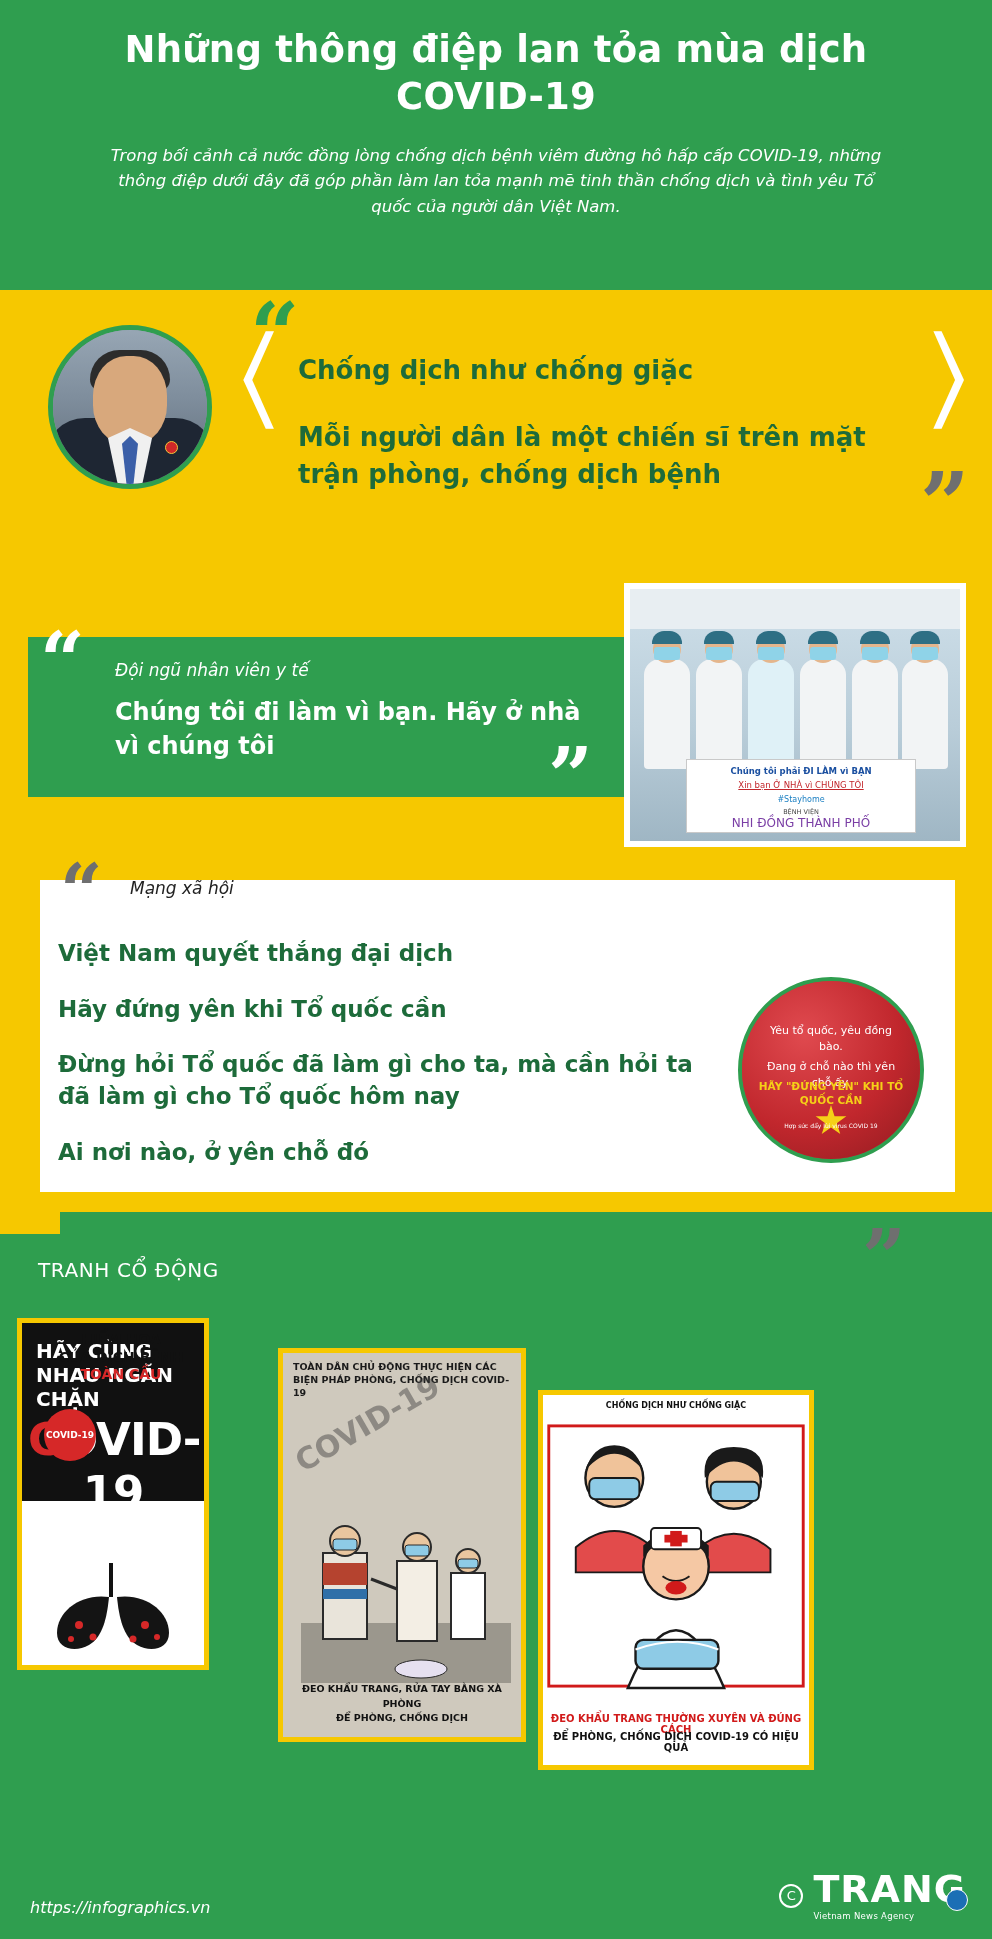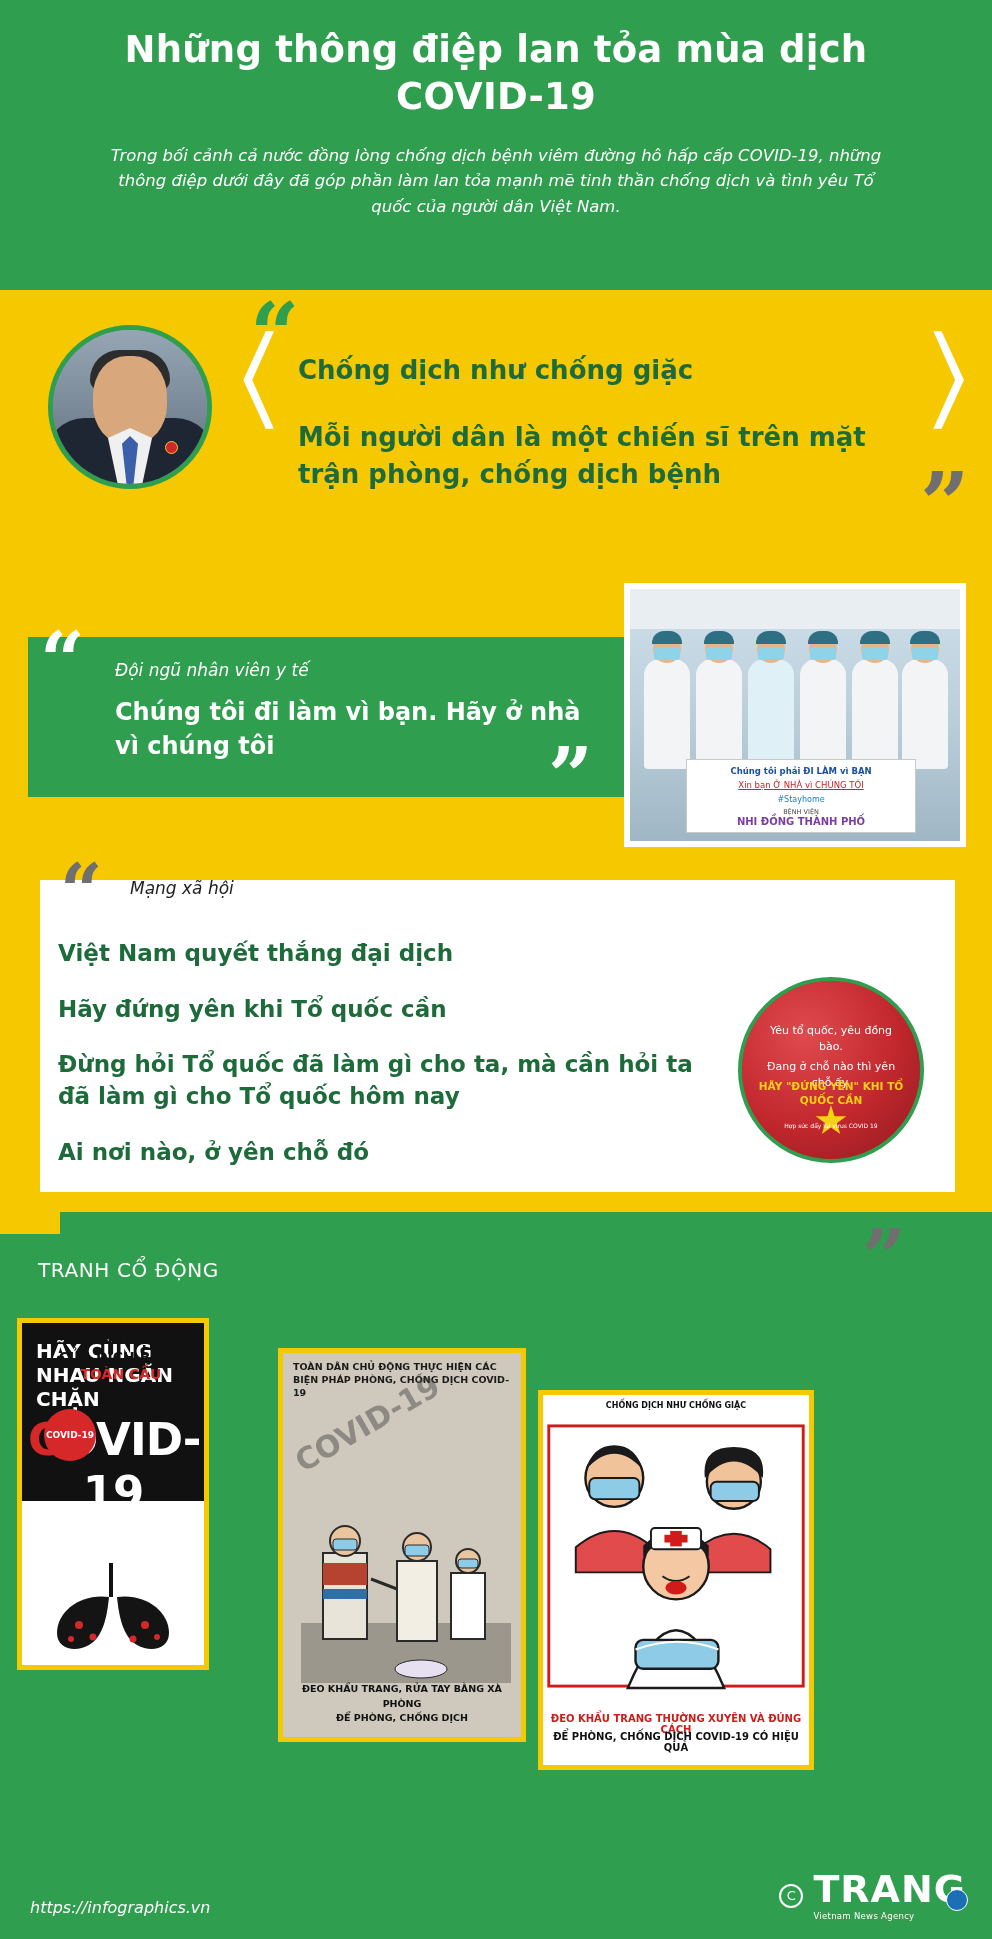--- a/index.html
+++ b/index.html
@@ -239,21 +239,21 @@
     width: 230px; height: 74px;
     background: #ffffff;
     border: 1px solid #c9c9c9;
     padding: 6px 4px 0 4px;
     text-align: center;
   }
   .staff-sign .l1 { font-size: 8.5px; color: #1a4fa0; font-weight: bold; }
   .staff-sign .l2 { font-size: 8.5px; color: #c2262b; margin-top: 4px; text-decoration: underline; }
   .staff-sign .l3 { font-size: 8px; color: #1a7fc2; margin-top: 5px; }
   .staff-sign .l4 { font-size: 6.5px; color: #444; margin-top: 4px; }
-  .staff-sign .l5 { font-size: 10px; color: #7a3ea5; font-weight: bold; }
+  .staff-sign .l5 { font-size: 12px; color: #7a3ea5; font-weight: normal; }
 
   
   .white-panel {
     position: absolute;
     left: 40px; top: 880px;
     width: 915px; height: 312px;
     background: #ffffff;
   }
   .sn-q-open { left: 60px; top: 862px; font-size: 74px; }
   .sn-label {

